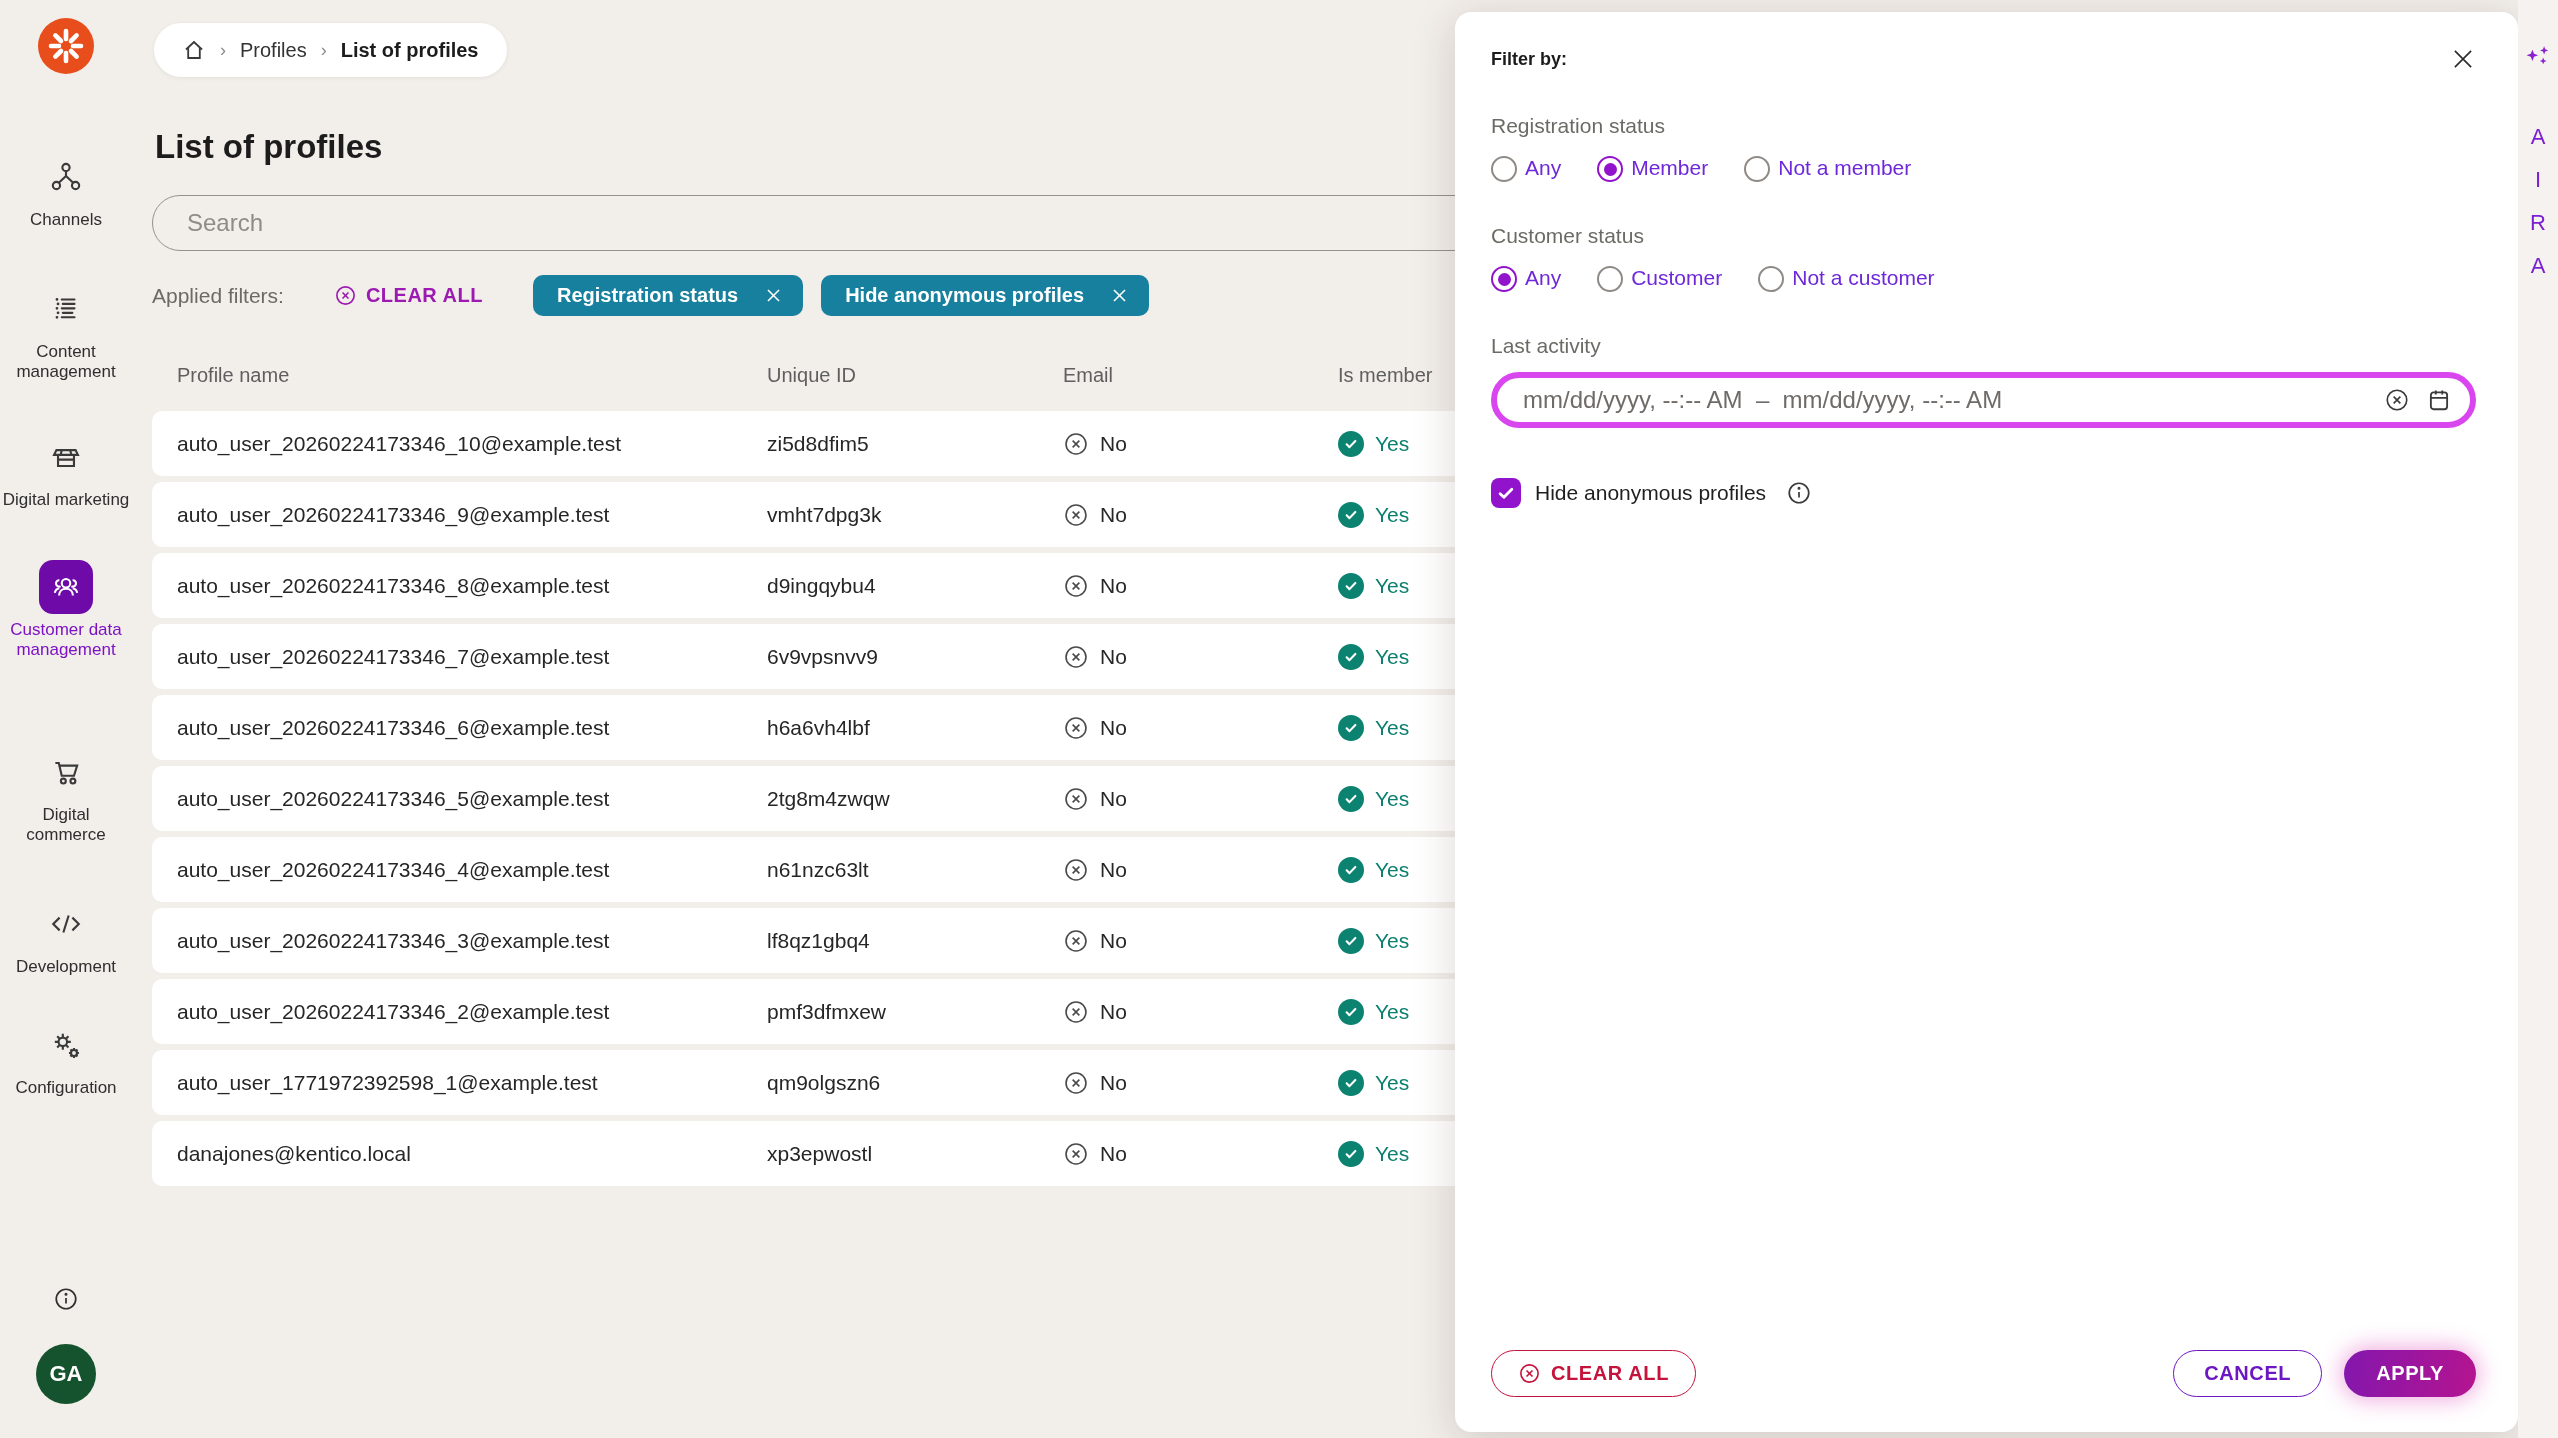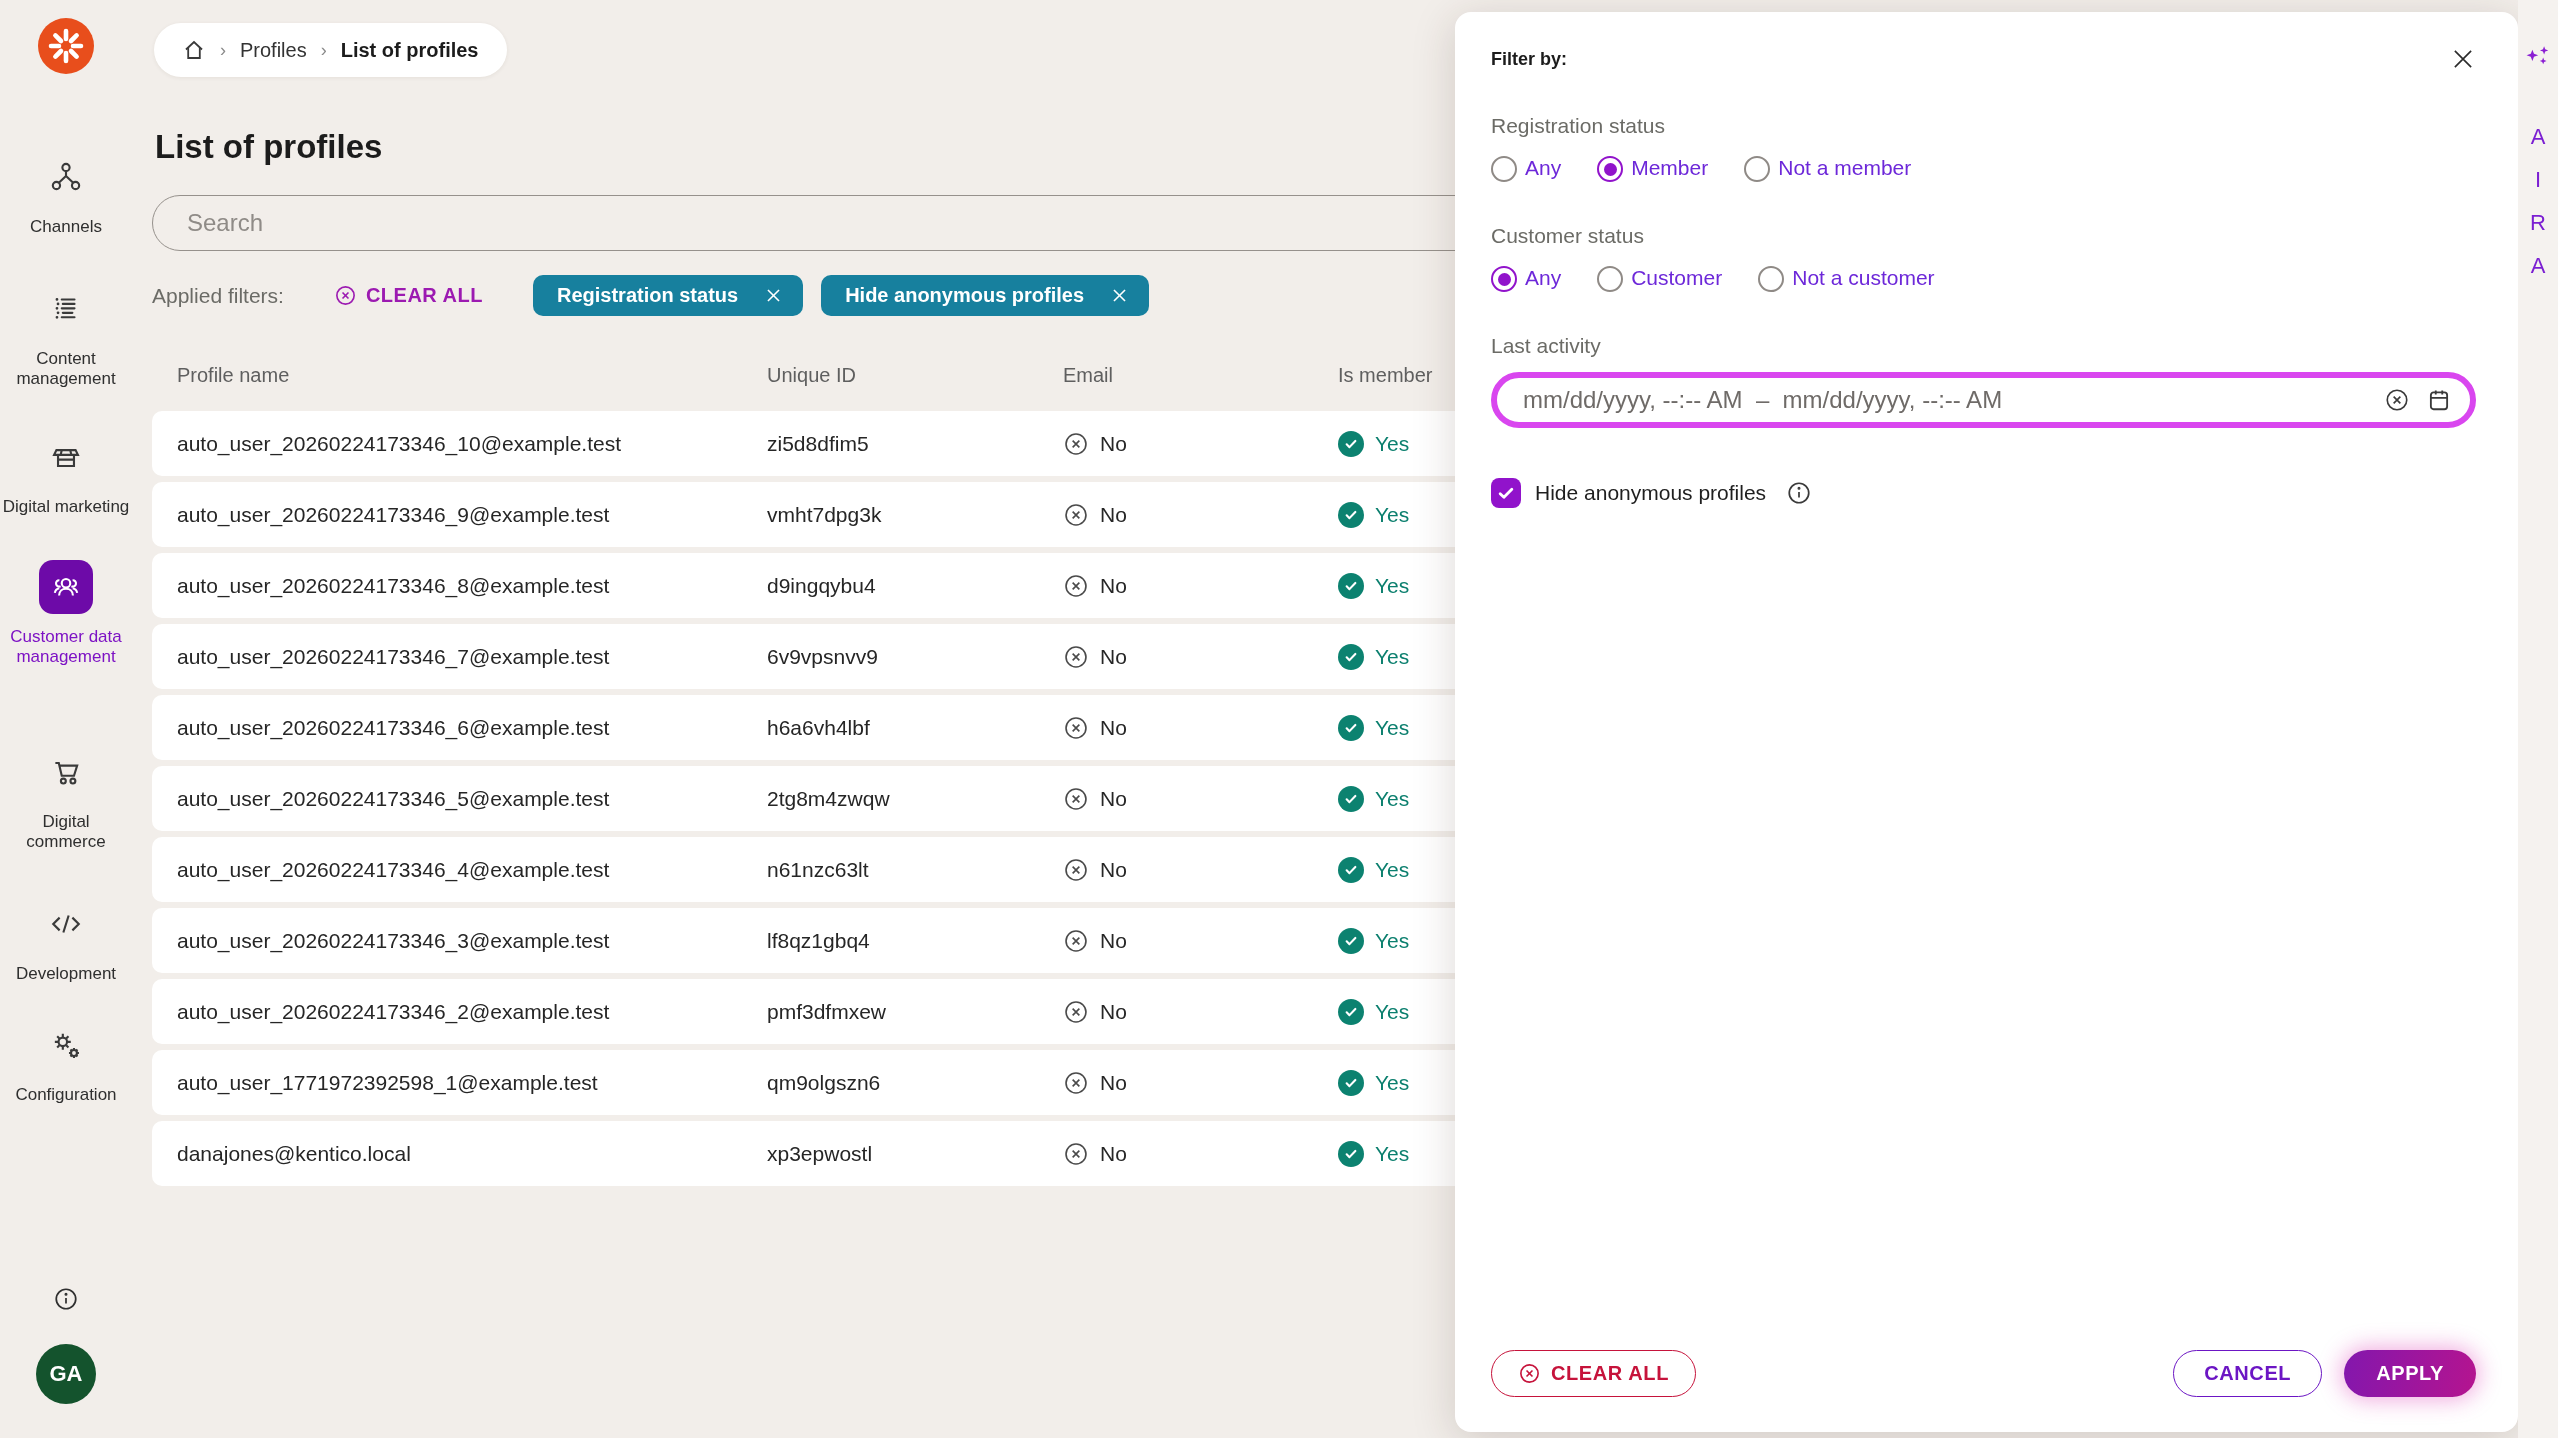--- a/index.html
+++ b/index.html
@@ -3,21 +3,21 @@
 <meta charset="utf-8">
 <style>
   * { margin:0; padding:0; box-sizing:border-box; }
   html,body { width:2558px; height:1438px; overflow:hidden; }
   body { font-family:"Liberation Sans", sans-serif; background:#f2eeea; color:#262626; }
   .page { position:relative; width:2558px; height:1438px; background:#f2eeea; overflow:hidden; }
 
   
   .sidebar { position:absolute; left:0; top:0; width:132px; height:100%; }
   .logo { position:absolute; left:38px; top:18px; width:56px; height:56px; border-radius:50%; cursor:pointer; }
-  .side-item { position:absolute; left:0; width:132px; display:flex; flex-direction:column; align-items:center; gap:13px; cursor:pointer; }
+  .side-item { position:absolute; left:0; width:132px; display:flex; flex-direction:column; align-items:center; gap:6px; cursor:pointer; }
   .side-icon { width:54px; height:54px; display:flex; align-items:center; justify-content:center; }
   .side-icon svg { width:34px; height:34px; }
   .side-item.active .side-icon { background:#6d0aa8; border-radius:14px; }
   .side-label { font-size:17px; line-height:1.18; color:#2f2f2f; text-align:center; max-width:128px; }
   .side-item.active .side-label { color:#7d12c4; }
   .side-info { position:absolute; left:53px; top:1286px; width:26px; height:26px; color:#2f2f2f; cursor:pointer; }
   .avatar { position:absolute; left:36px; top:1344px; width:60px; height:60px; border-radius:50%; background:#14532d; color:#fff;
             display:flex; align-items:center; justify-content:center; font-size:22px; font-weight:bold; cursor:pointer; }
 
   

